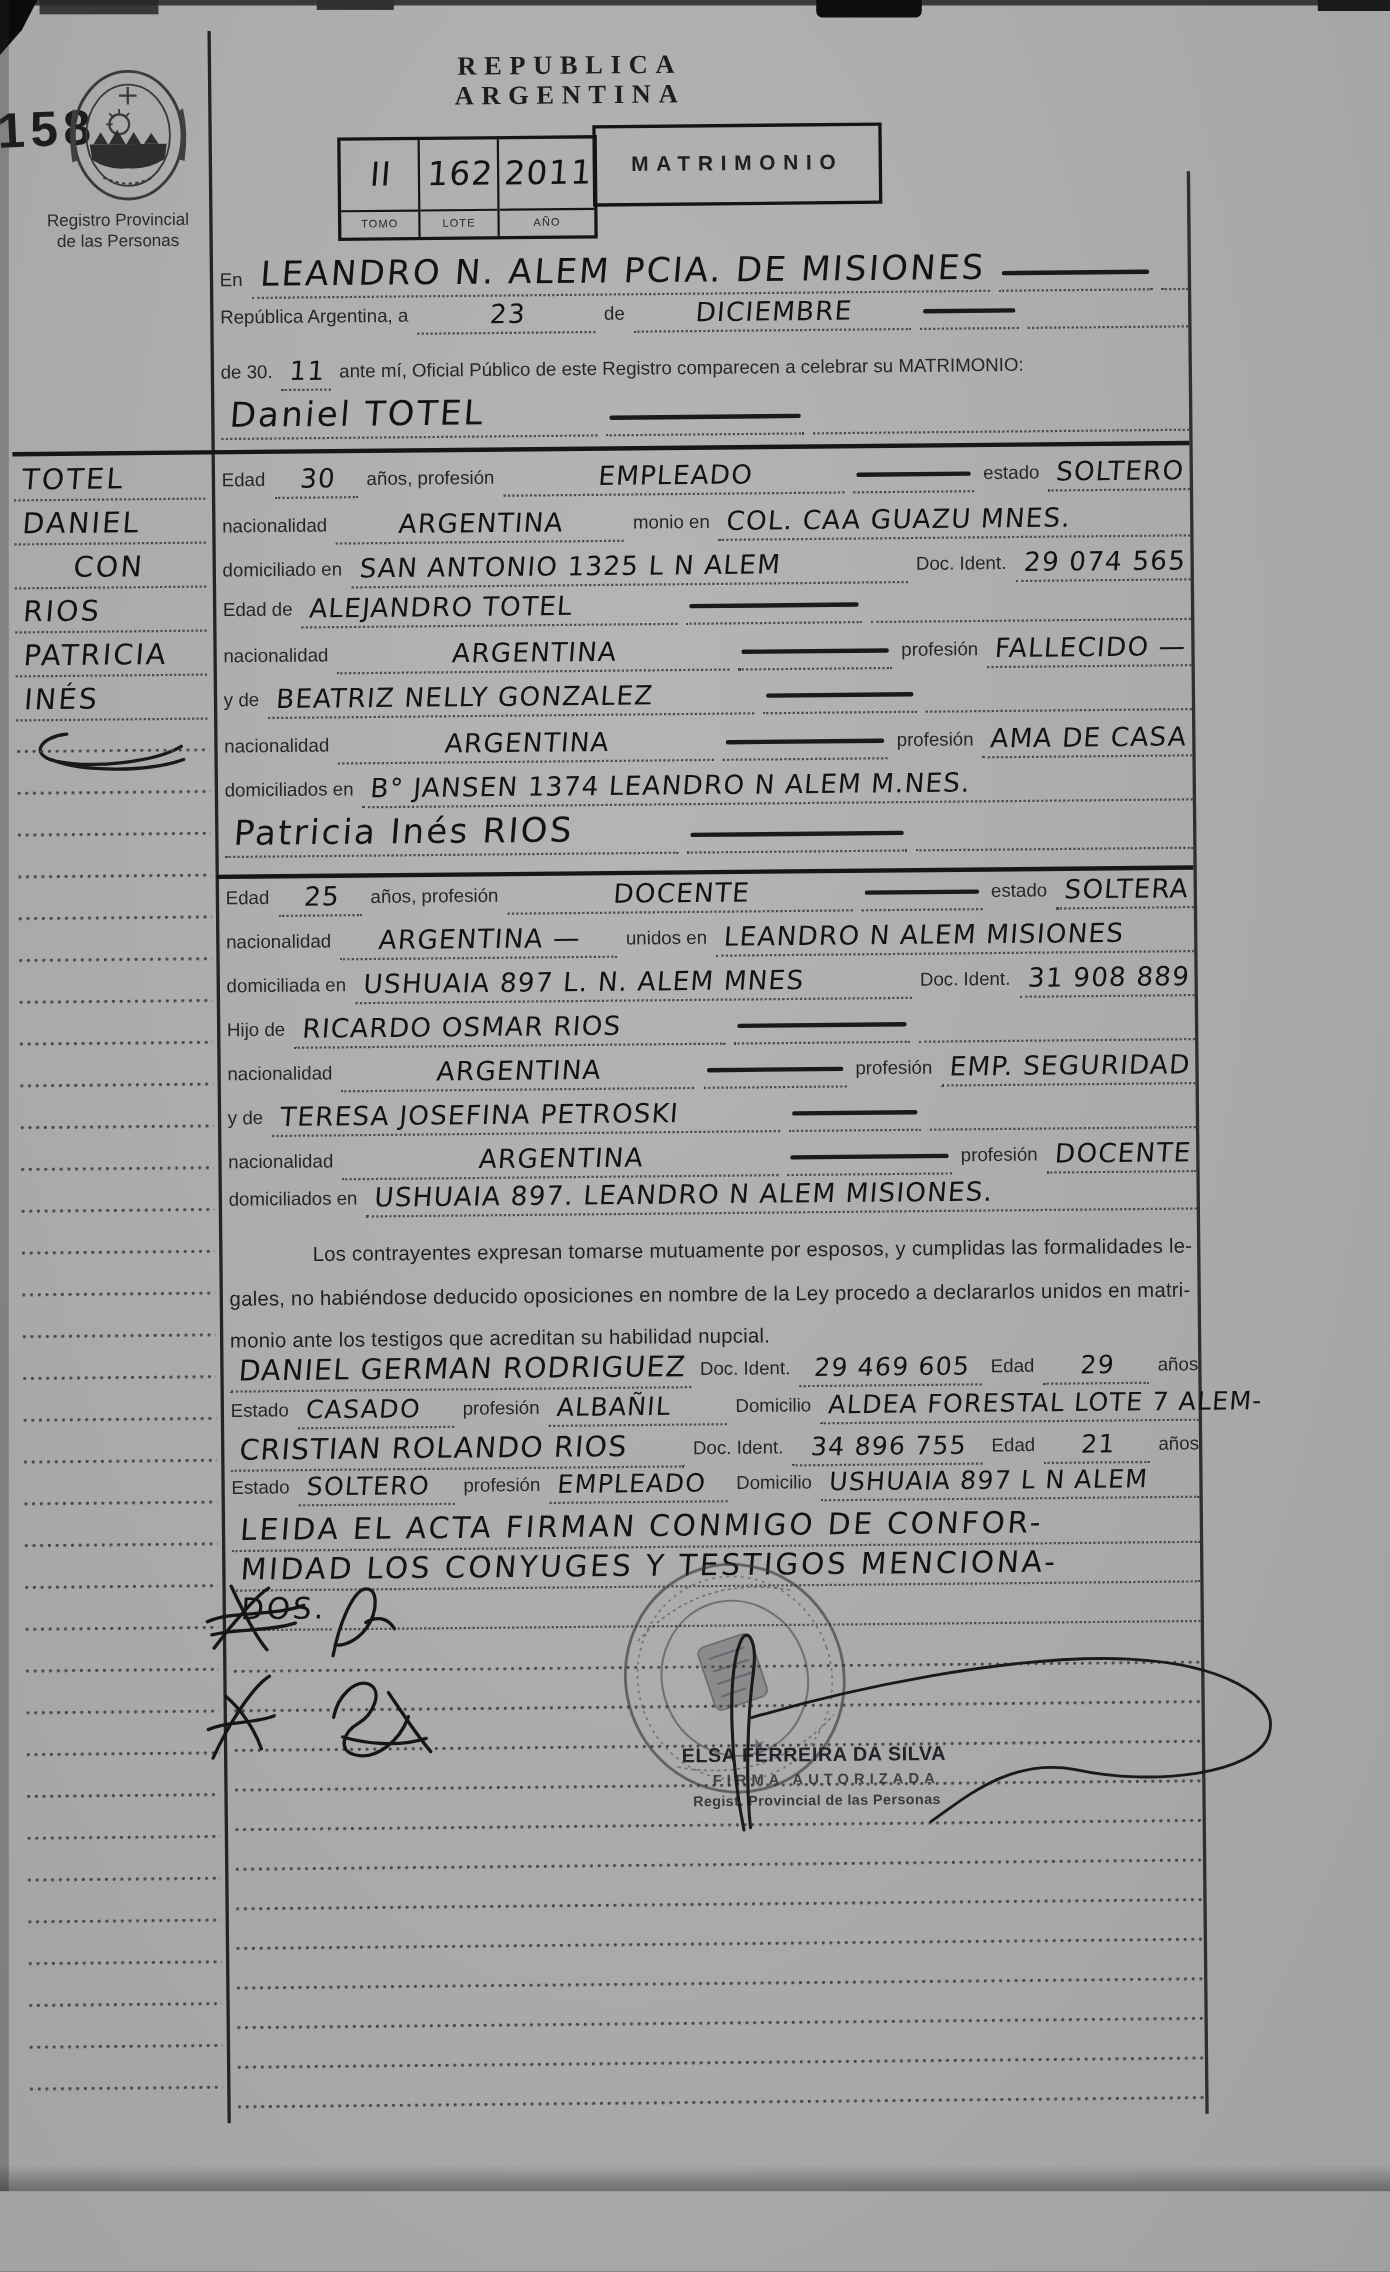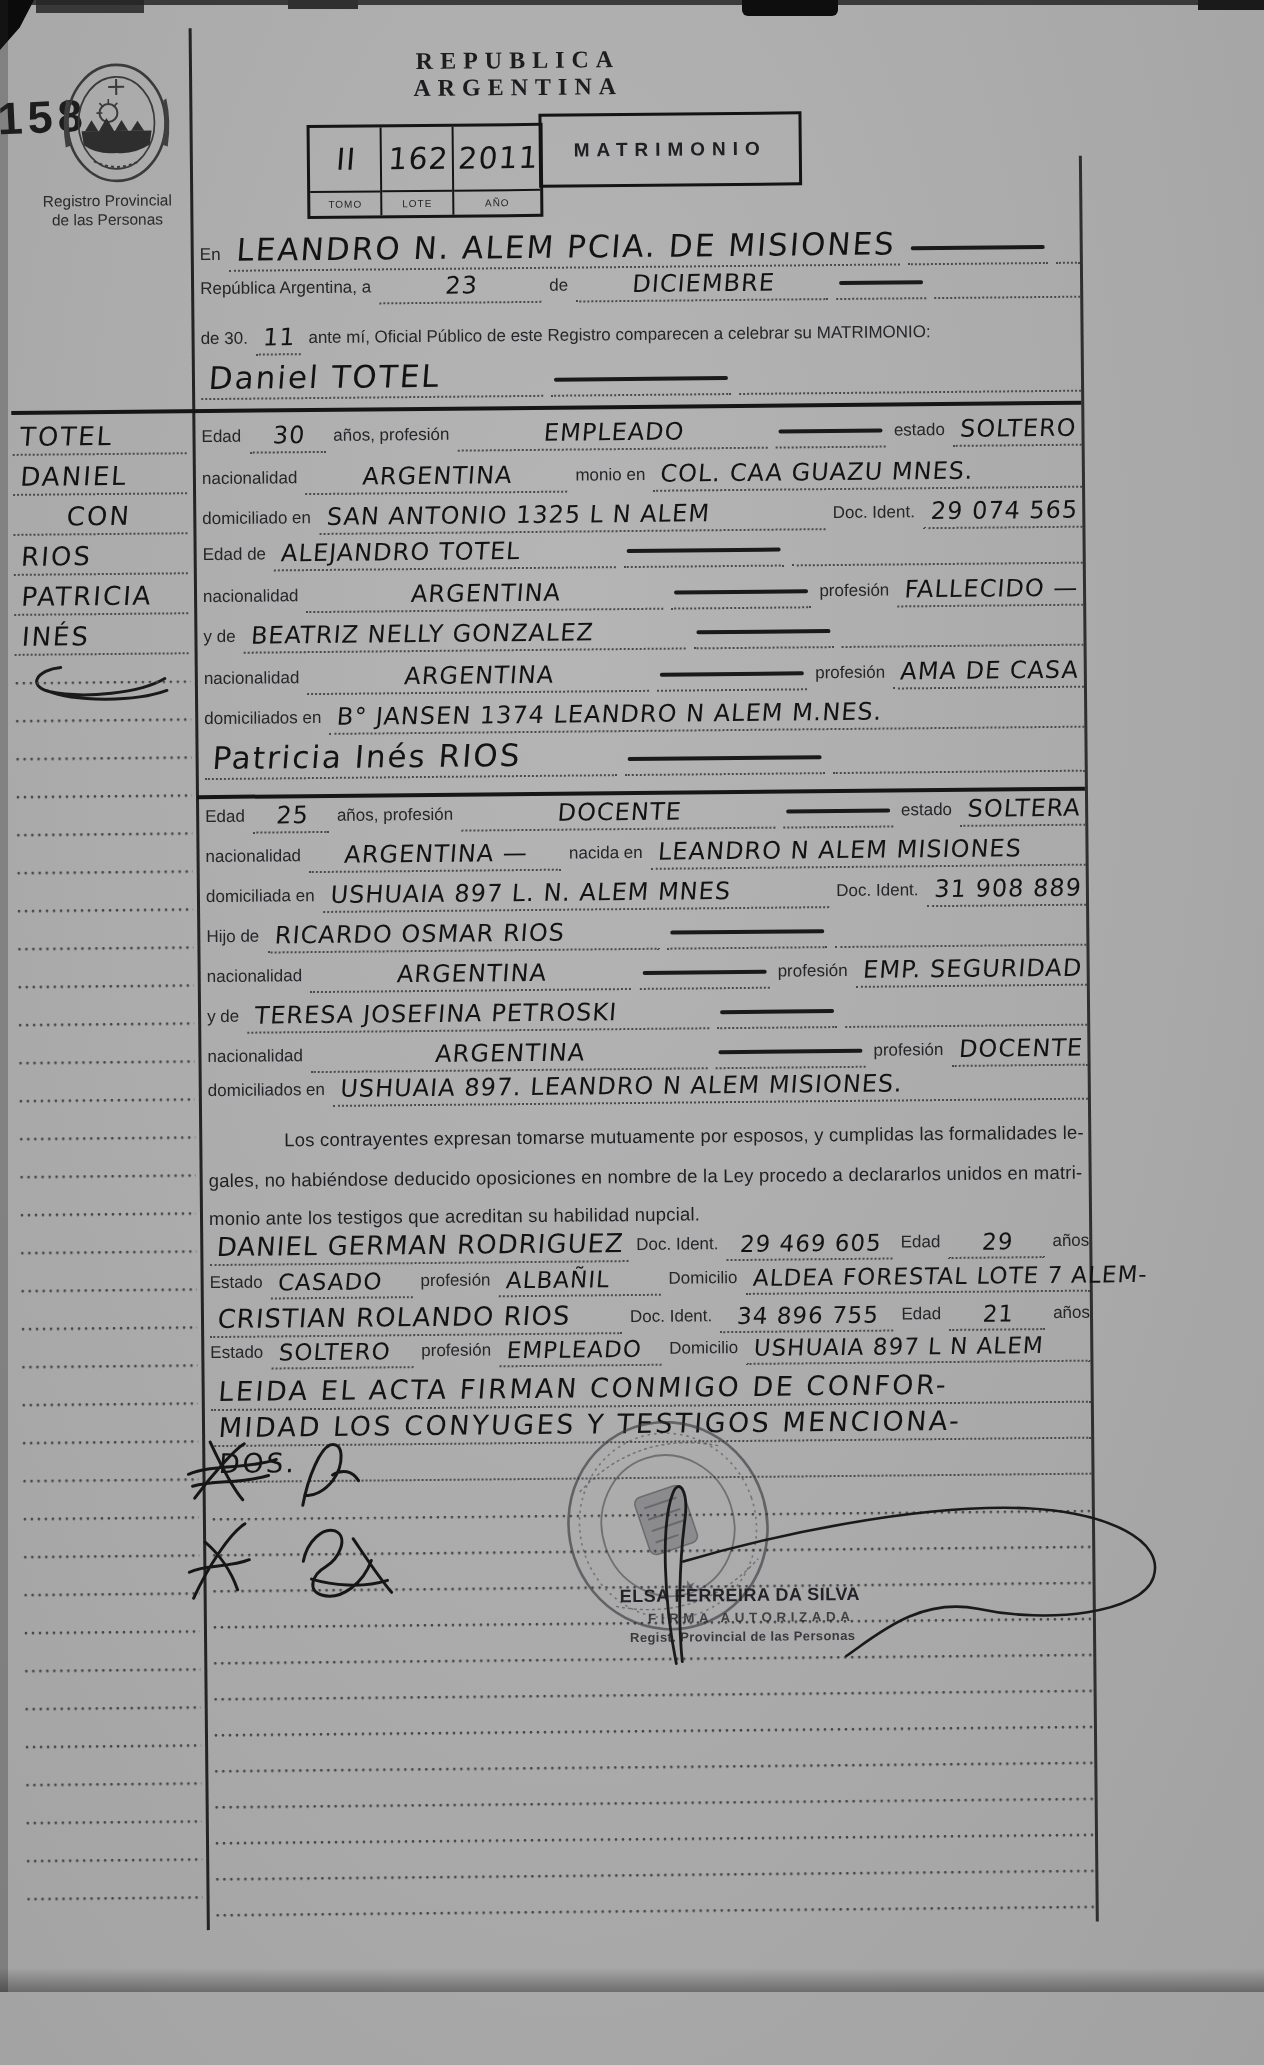--- a/index.html
+++ b/index.html
@@ -245,21 +245,21 @@
       <span class="p">años, profesión</span>
       <span class="hw u grow ctr">DOCENTE</span>
       <span class="dash u" style="width:110px;"></span>
       <span class="p">estado</span>
       <span class="hw u">SOLTERA</span>
     </div>
 
     <div class="row" style="top:838px;">
       <span class="p">nacionalidad</span>
       <span class="hw u ctr" style="min-width:240px;">ARGENTINA —</span>
-      <span class="p">nacida en</span>
+      <span class="p">unidos en</span>
       <span class="hw u grow">LEANDRO N ALEM  MISIONES</span>
     </div>
 
     <div class="row" style="top:878px;">
       <span class="p">domiciliada en</span>
       <span class="hw u grow">USHUAIA 897  L. N. ALEM  MNES</span>
       <span class="p">Doc. Ident.</span>
       <span class="hw u">31 908 889</span>
     </div>
 

